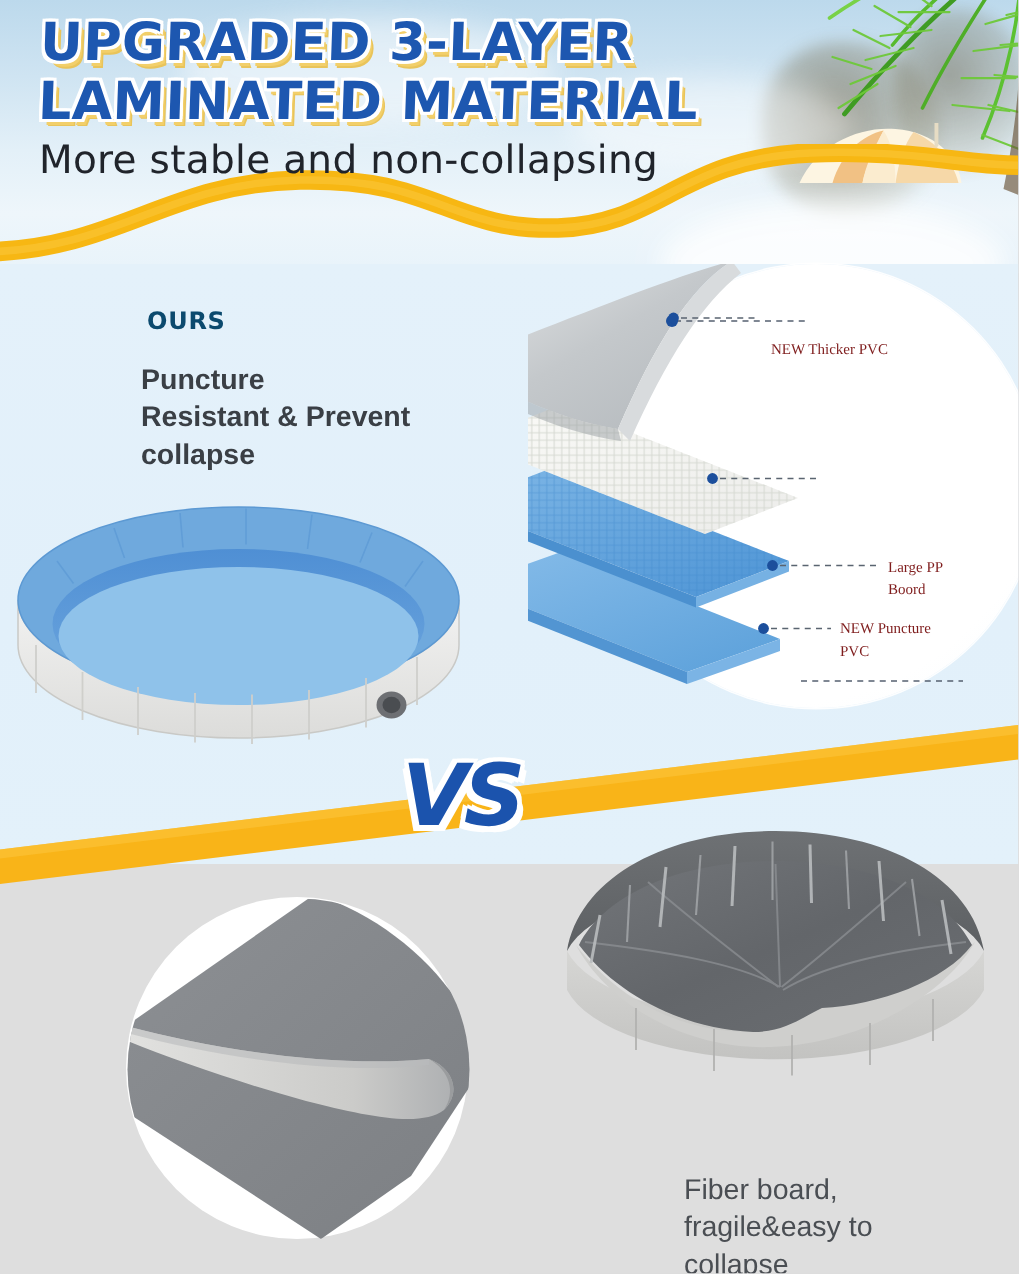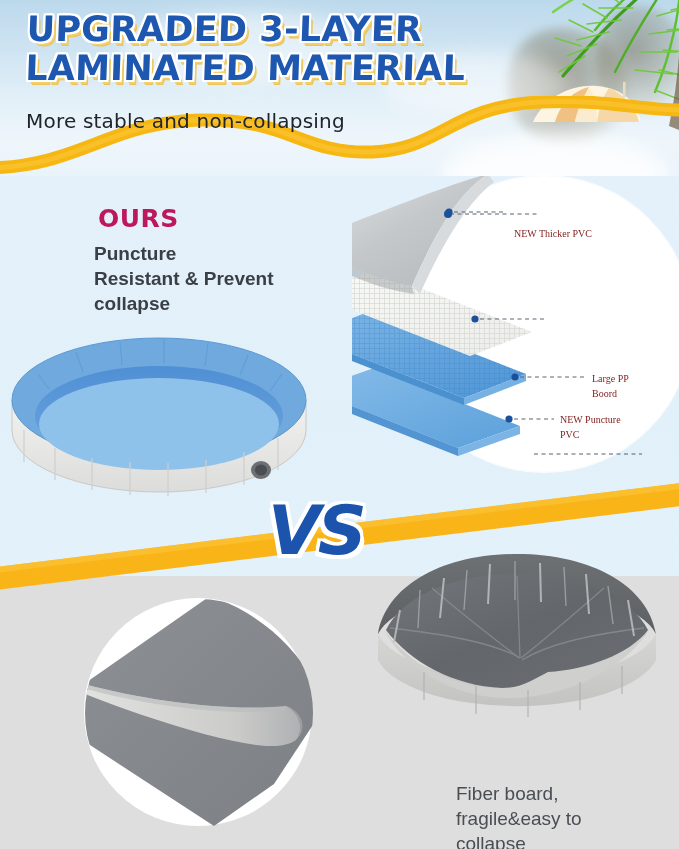--- a/index.html
+++ b/index.html
@@ -42,36 +42,36 @@
     -webkit-text-stroke:0px;
     text-shadow:
       2px 0 0 #fff, -2px 0 0 #fff, 0 2px 0 #fff, 0 -2px 0 #fff,
       2px 2px 0 #fff, -2px 2px 0 #fff, 2px -2px 0 #fff, -2px -2px 0 #fff,
       3px 4px 0 #f2cf6a, 4px 5px 0 #e9c45a;
     text-transform:uppercase;
     white-space:pre-line;
     transform:skewX(-2deg);
   }
   .subtitle{
-    margin-top:21px;
+    margin-top:4px;
     font-family:"DejaVu Sans", sans-serif;
-    font-size:20px;
+    font-size:26px;
     color:#20242b;
     letter-spacing:.2px;
   }
 
   
   .panel-ours{
     position:absolute;left:0;top:176px;width:679px;height:400px;
     background:linear-gradient(to bottom,#e4f1fa 0%,#e2f0fa 60%,#e3f1fa 100%);
   }
   .ours-head{
     position:absolute;left:98px;top:204px;
     font-family:"DejaVu Sans", sans-serif;
-    font-weight:bold;font-size:25px;color:#be185d;letter-spacing:.5px;
+    font-weight:bold;font-size:16px;color:#0c4a6e;letter-spacing:.5px;
   }
   .ours-desc{
     position:absolute;left:94px;top:241px;width:210px;
     font-family:"Liberation Sans", sans-serif;
     font-size:19px;line-height:25px;color:#3a3f45;font-weight:bold;
   }
 
   
   .pool-blue{position:absolute;left:8px;top:312px;width:302px;height:192px;}
 
@@ -93,21 +93,21 @@
   
   .band-grey{
     position:absolute;left:0;top:470px;width:679px;height:379px;overflow:hidden;
   }
   .stripe-svg{position:absolute;left:0;top:455px;width:679px;height:170px;}
 
   
   .vs{
     position:absolute;left:268px;top:497px;
     font-family:"DejaVu Sans", sans-serif;
-    font-style:italic;font-weight:bold;font-size:68px;line-height:68px;
+    font-style:italic;font-weight:bold;font-size:57px;line-height:68px;
     color:#1b53ad;letter-spacing:-3px;
     text-shadow:
       3px 0 0 #fff,-3px 0 0 #fff,0 3px 0 #fff,0 -3px 0 #fff,
       3px 3px 0 #fff,-3px 3px 0 #fff,3px -3px 0 #fff,-3px -3px 0 #fff,
       4px 4px 0 #fff,-4px 4px 0 #fff;
     z-index:9;
   }
 
   
   .pool-grey{position:absolute;left:372px;top:538px;width:290px;height:190px;}

